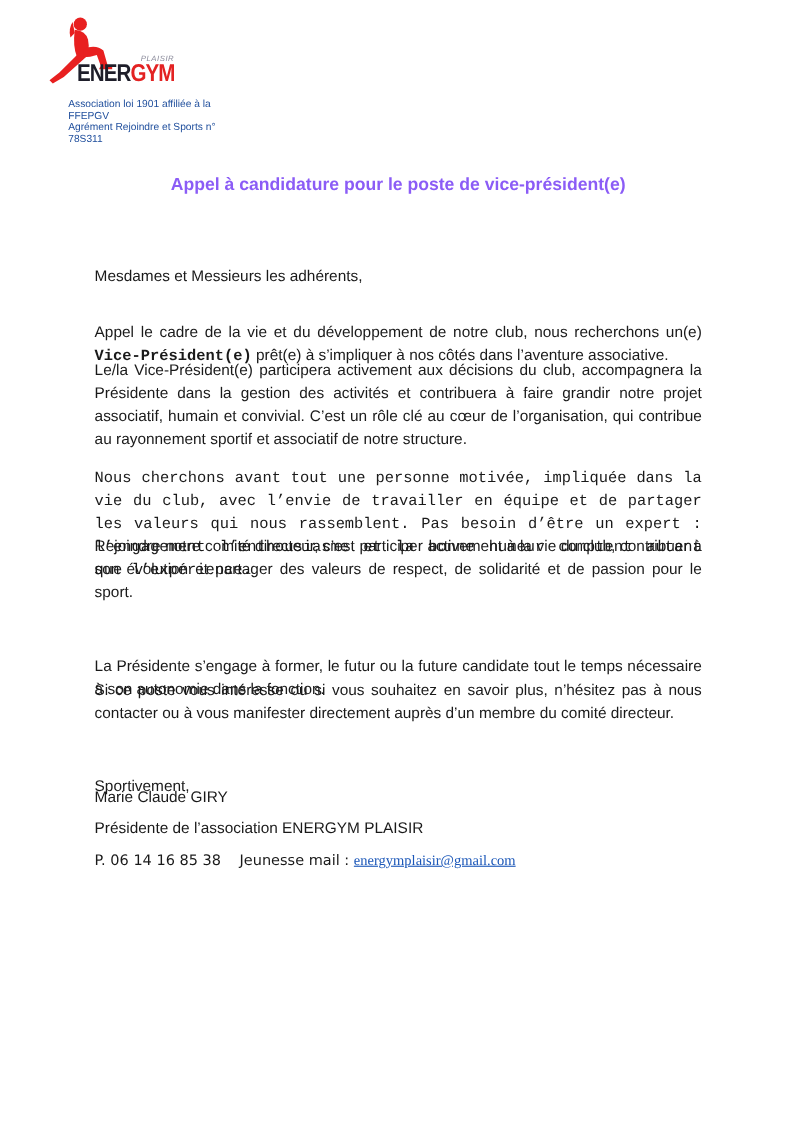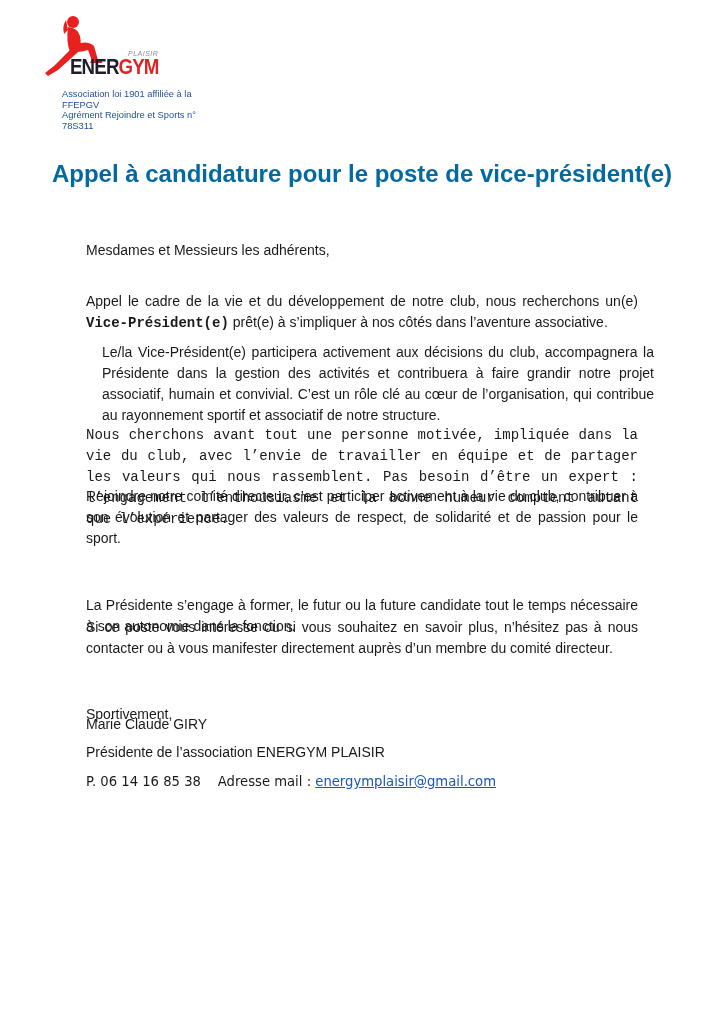--- a/index.html
+++ b/index.html
@@ -9,24 +9,24 @@
   .logo svg { position: absolute; left: 0; top: 0; }
   .logo-word { position: absolute; left: 30px; top: 42px; font-family: "Liberation Sans", sans-serif;
                font-weight: bold; font-size: 22px; letter-spacing: -1px; transform: scaleX(0.85);
                transform-origin: left top; line-height: 22px; }
   .logo-word .ener { color: #1e1e2a; }
   .logo-word .gym { color: #e32222; }
   .logo-plaisir { position: absolute; left: 88px; top: 36px; font-size: 7px; color: #8a8a9a;
                   font-style: italic; letter-spacing: 0.5px; }
   .assoc { position: absolute; left: 62px; top: 89px; font-size: 9.3px; line-height: 10.5px; color: #1f4e9c; width: 160px; }
   .title { position: absolute; left: 0; width: 724px; top: 160px; text-align: center;
-           font-weight: bold; font-size: 24px; color: #0369a1; }
+           font-weight: bold; font-size: 16px; color: #8b5cf6; }
   .body-text { position: absolute; left: 86px; width: 552px; font-size: 14px; line-height: 21px; color: #1a1a1a; }
   .just { text-align: justify; }
-  .link { color: #1a56b8; text-decoration: underline; }
+  .link { color: #1a56b8; text-decoration: underline; font-family: Liberation Serif, serif; }
   .contact { font-family: "DejaVu Sans", sans-serif; font-size: 13.2px; }
   b { font-weight: bold; font-family: Liberation Mono, monospace; }
 </style>
 </head>
 <body>
 
 <div class="logo">
   <svg width="80" height="66" viewBox="0 0 80 66">
     <g fill="#e82020">
 
@@ -55,29 +55,29 @@
 </div>
 
 <div class="title">Appel à candidature pour le poste de vice-président(e)</div>
 
 <div class="body-text" style="top:240px;">Mesdames et Messieurs les adhérents,</div>
 
 <div class="body-text just" style="top:291px;">
   <span>Appel le cadre de la vie et du développement de notre club, nous recherchons un(e) </span><b>Vice-Président(e)</b><span> prêt(e) à s’impliquer à nos côtés dans l’aventure associative.</span>
 </div>
 
-<div class="body-text just" style="top:342px;margin-left:16px;">Le/la Vice-Président(e) participera activement aux décisions du club, accompagnera la Présidente dans la gestion des activités et contribuera à faire grandir notre projet associatif, humain et convivial. C’est un rôle clé au cœur de l’organisation, qui contribue au rayonnement sportif et associatif de notre structure.</div>
+<div class="body-text just" style="top:326px;">Le/la Vice-Président(e) participera activement aux décisions du club, accompagnera la Présidente dans la gestion des activités et contribuera à faire grandir notre projet associatif, humain et convivial. C’est un rôle clé au cœur de l’organisation, qui contribue au rayonnement sportif et associatif de notre structure.</div>
 
 <div class="body-text just" style="top:425px;font-family:Liberation Mono, monospace;">Nous cherchons avant tout une personne motivée, impliquée dans la vie du club, avec l’envie de travailler en équipe et de partager les valeurs qui nous rassemblent. Pas besoin d’être un expert : l’engagement l’enthousiasme et la bonne humeur comptent autant que l’expérience.</div>
 
 <div class="body-text just" style="top:486px;">Rejoindre notre comité directeur, c’est participer activement à la vie du club, contribuer à son évolution et partager des valeurs de respect, de solidarité et de passion pour le sport.</div>
 
 <div class="body-text just" style="top:595px;">La Présidente s’engage à former, le futur ou la future candidate tout le temps nécessaire à son autonomie dans la fonction.</div>
 
 <div class="body-text just" style="top:617px;">Si ce poste vous intéresse ou si vous souhaitez en savoir plus, n’hésitez pas à nous contacter ou à vous manifester directement auprès d’un membre du comité directeur.</div>
 
 <div class="body-text" style="top:686px;margin-top:18px;">Sportivement,</div>
 <div class="body-text" style="top:714px;">Marie Claude GIRY</div>
 <div class="body-text" style="top:742px;">Présidente de l’association ENERGYM PLAISIR</div>
 
 <div class="body-text contact" style="top:771px;">
-  <span>P. 06 14 16 85 38</span>&nbsp;&nbsp;&nbsp;&nbsp;<span>Adresse mail : </span><a class="link">energymplaisir@gmail.com</a>
+  <span>P. 06 14 16 85 38</span>&nbsp;&nbsp;&nbsp;&nbsp;<span>Jeunesse mail : </span><a class="link">energymplaisir@gmail.com</a>
 </div>
 
 </body></html>

